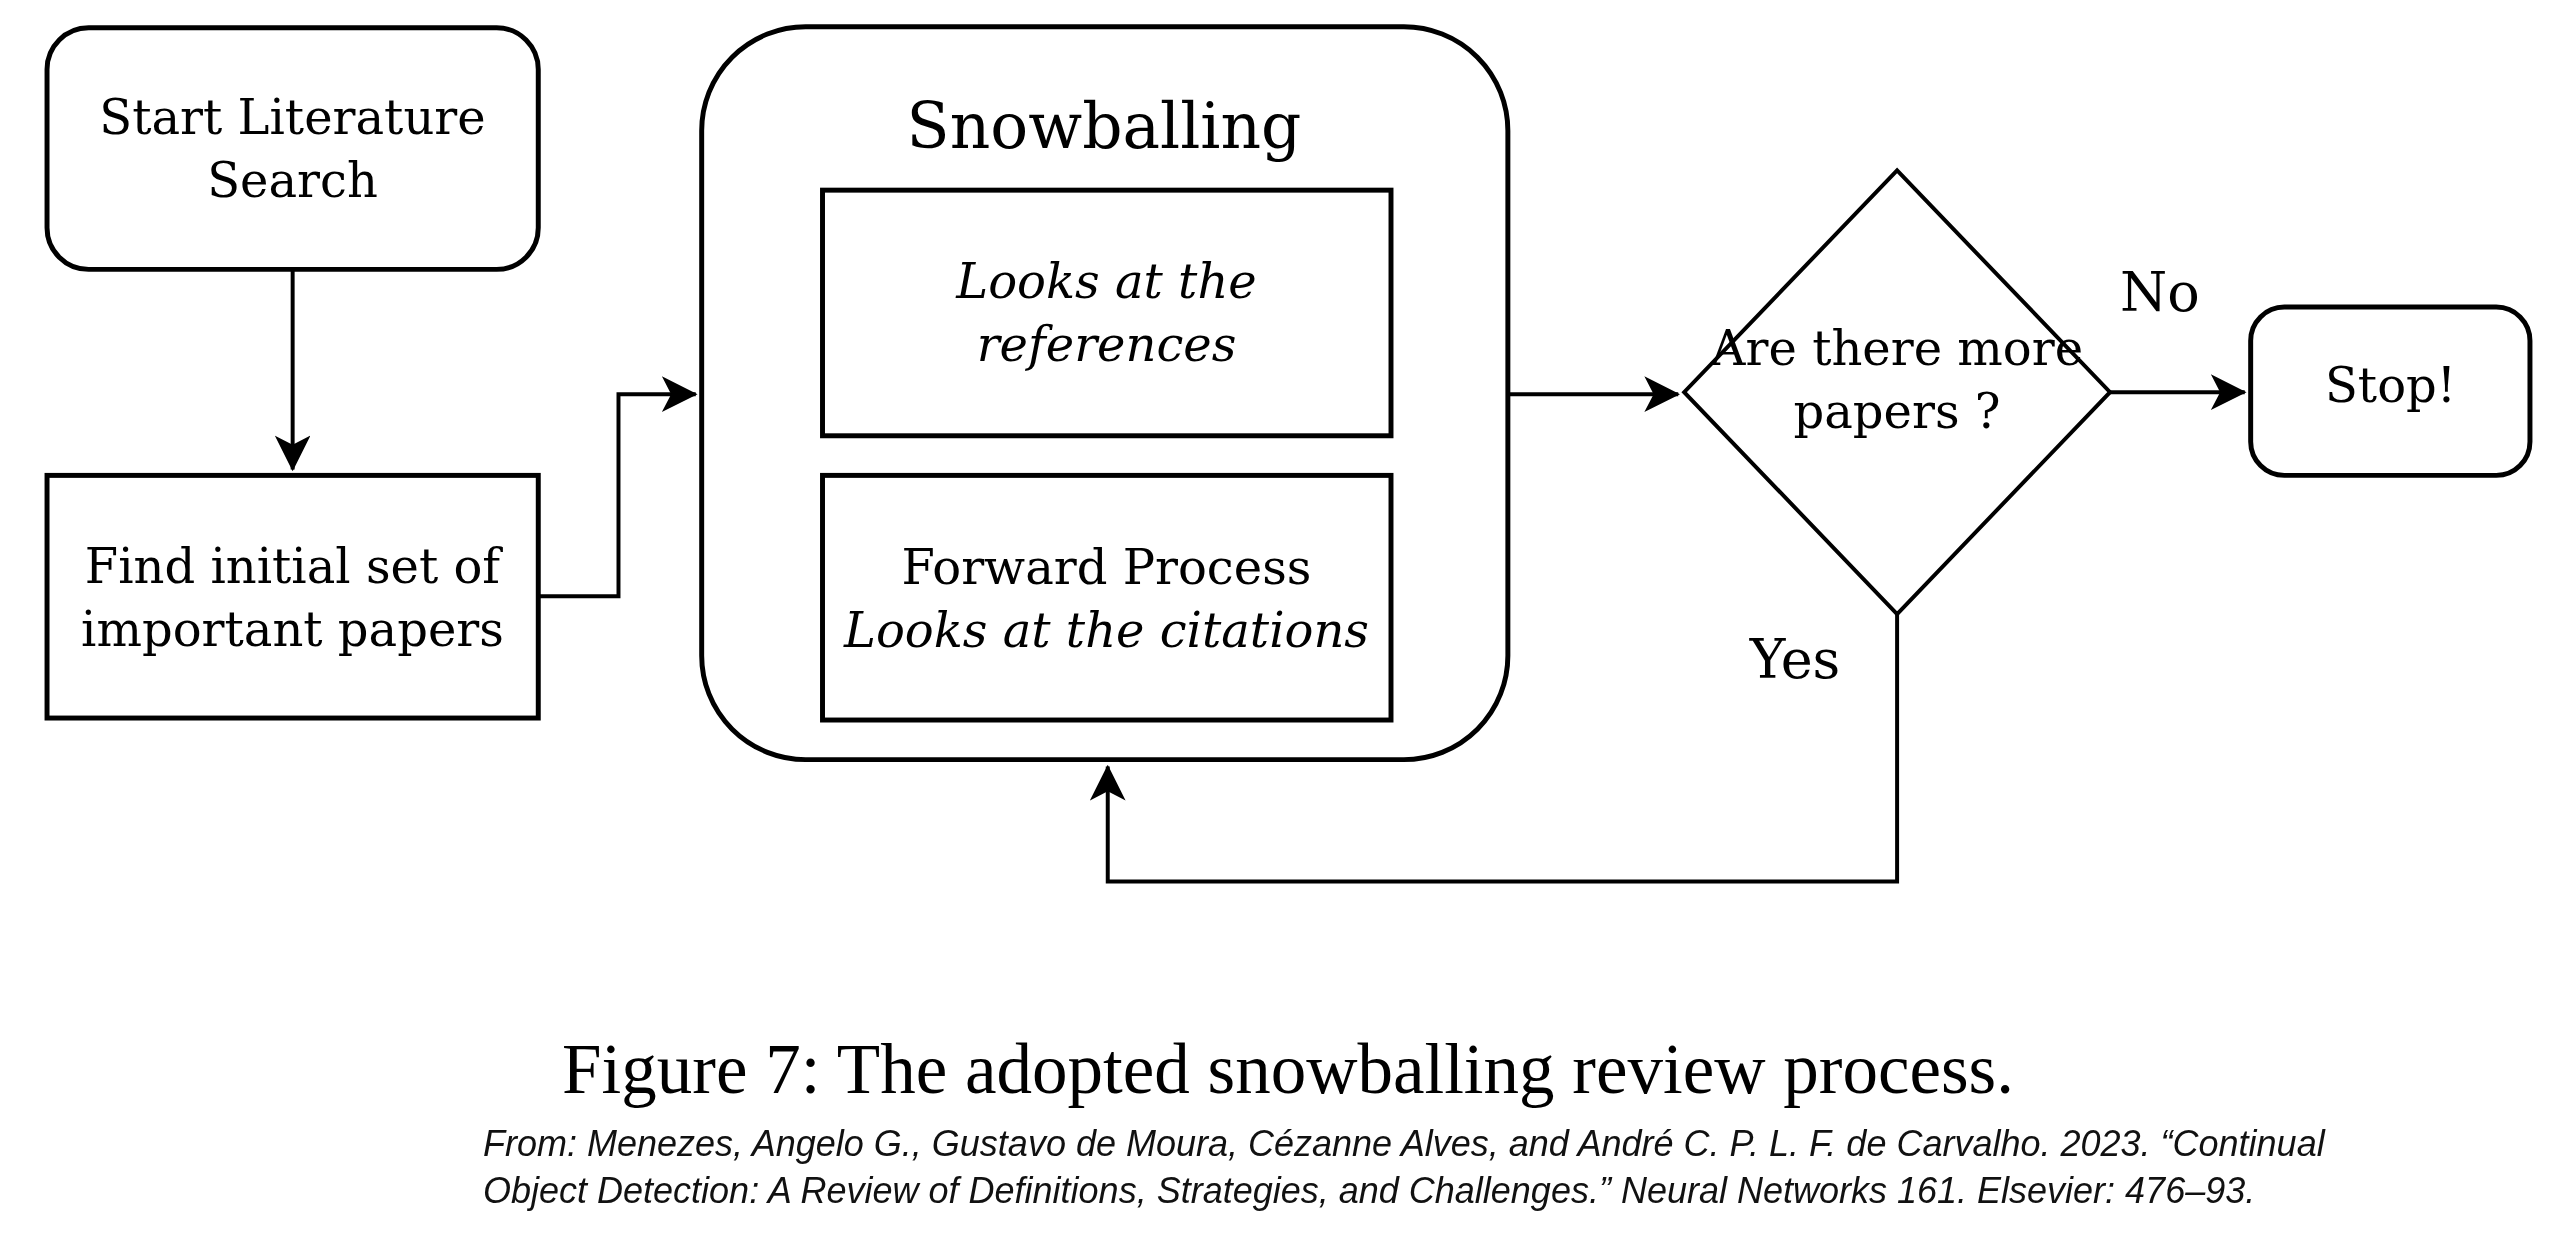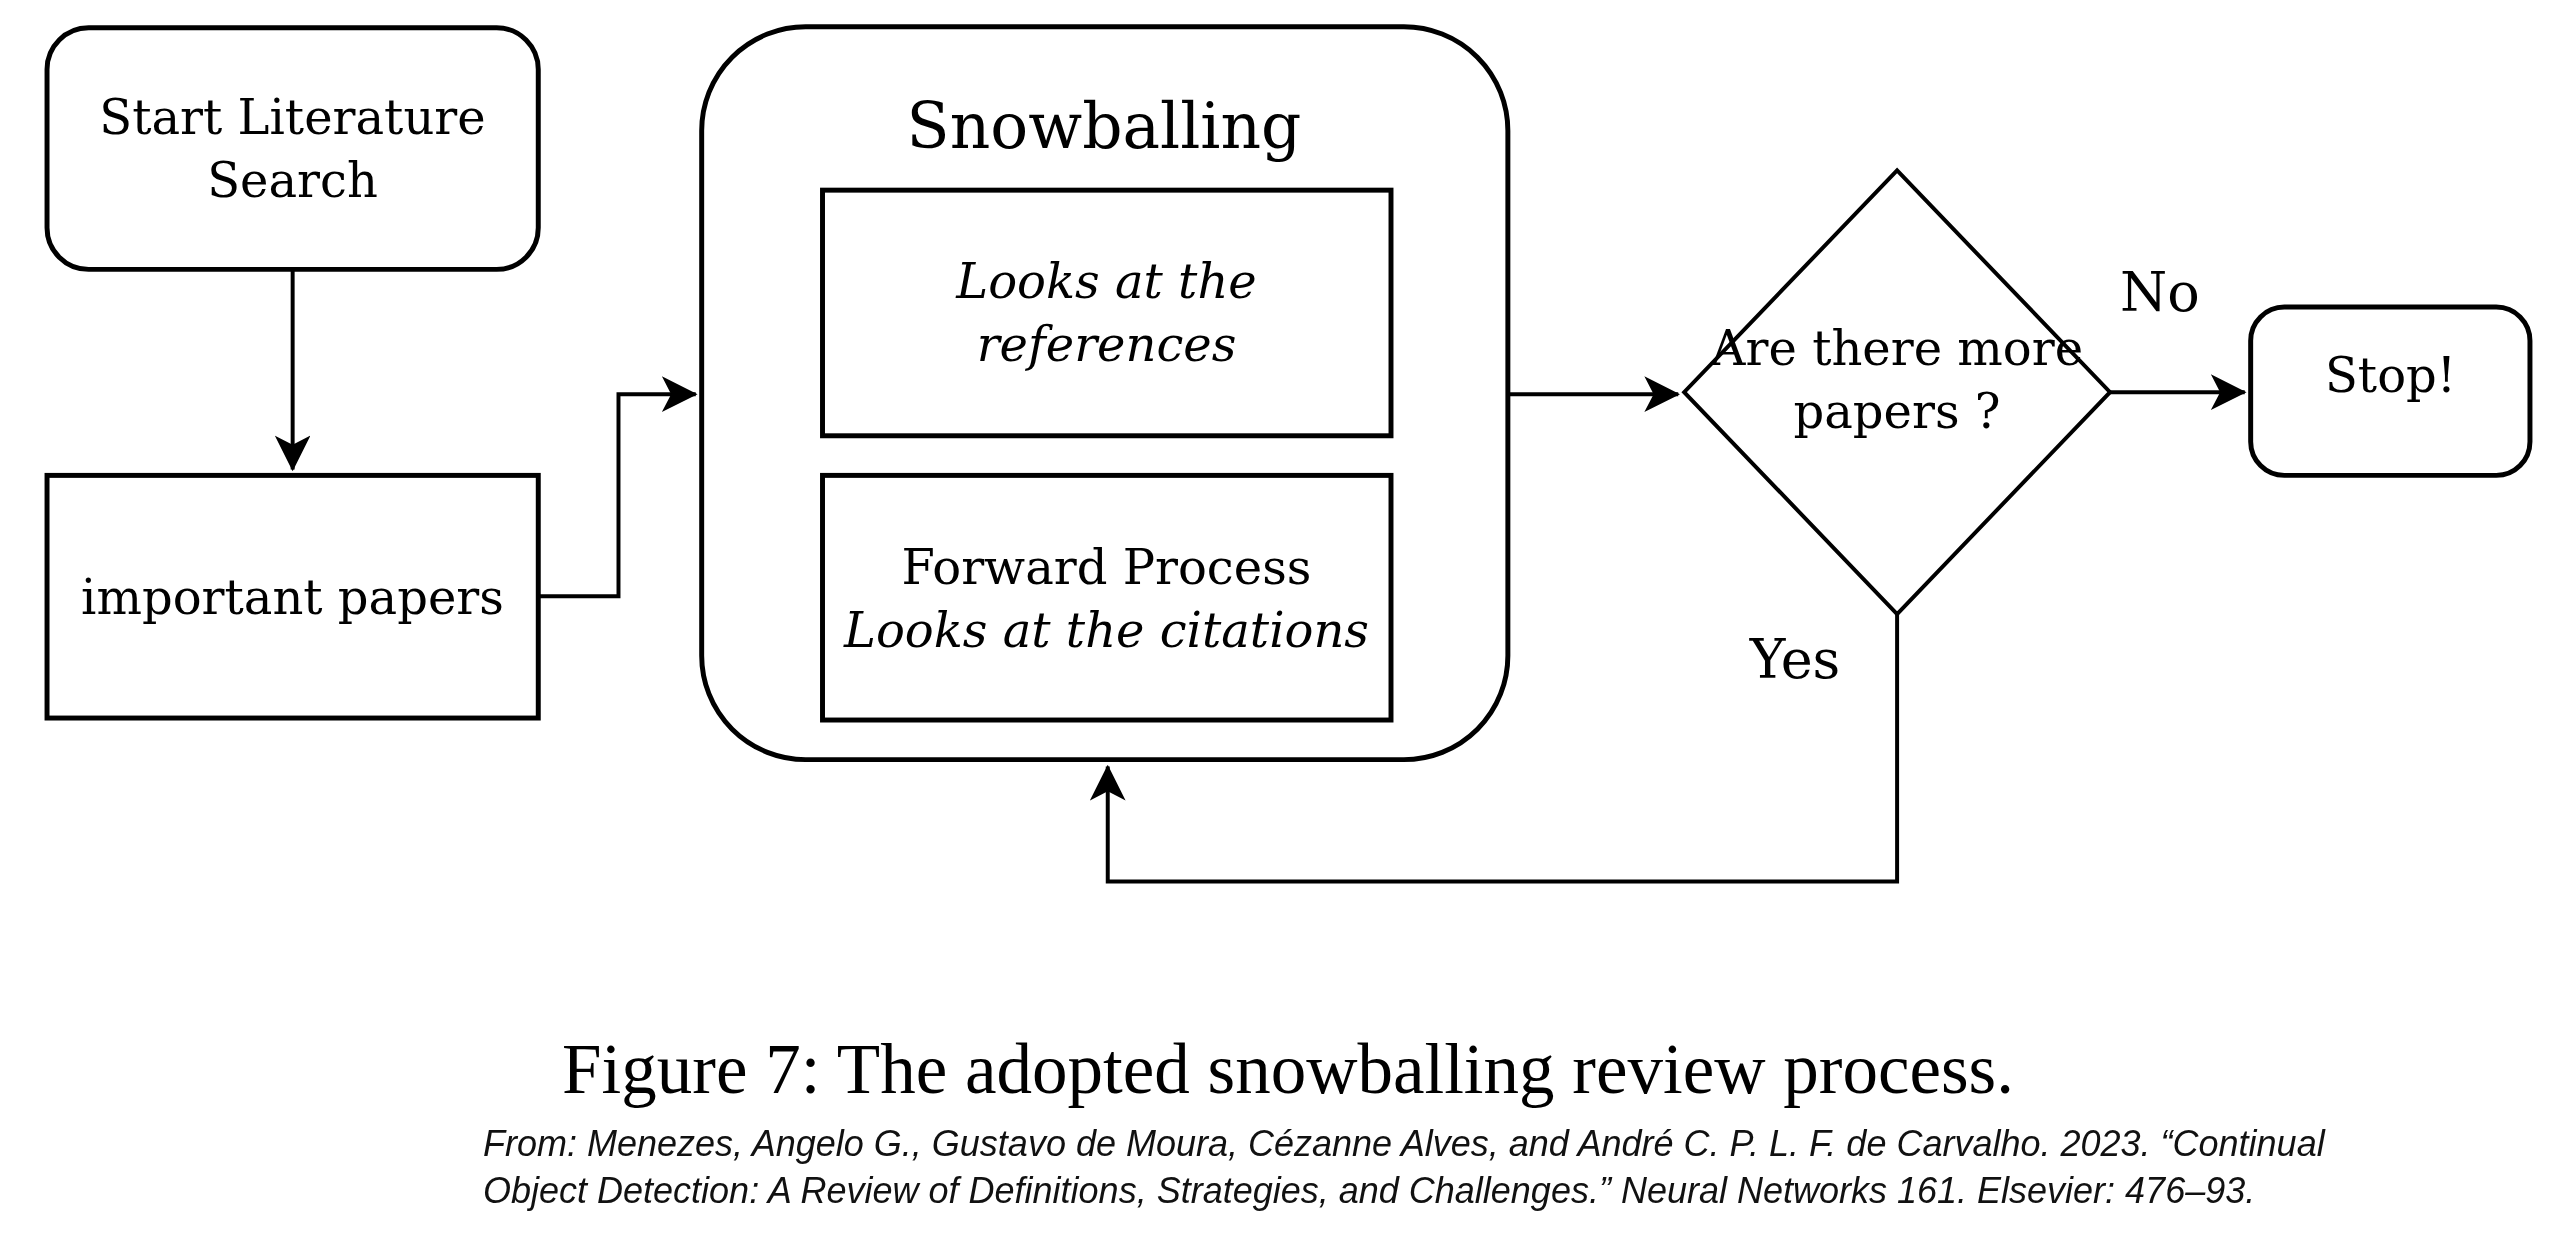--- a/index.html
+++ b/index.html
@@ -58,40 +58,41 @@
     <path d="M2130,396 L2266,396" fill="none" stroke="#000" stroke-width="4" marker-end="url(#arrow)"></path>
     <path d="M1915,620 L1915,890 L1118,890 L1118,774" fill="none" stroke="#000" stroke-width="4" marker-end="url(#arrow)"></path>
   </svg>
 
   <div class="label" style="left:47px;top:28px;width:491px;height:242px">
     <span>Start Literature</span>
     <span>Search</span>
   </div>
 
   <div class="label" style="left:47px;top:476px;width:491px;height:243px">
+    <span>Find initial set of</span>
     <span>important papers</span>
   </div>
 
   <div class="group-title" style="left:701px;top:91px;width:806px">Snowballing</div>
 
   <div class="label" style="left:822px;top:190px;width:569px;height:246px">
     <span class="em">Looks at the references</span>
   </div>
 
   <div class="label" style="left:822px;top:476px;width:569px;height:245px">
     <span>Forward Process</span>
     <span class="em">Looks at the citations</span>
   </div>
 
   <div class="label" style="left:1684px;top:158px;width:426px;height:444px">
     <span>Are there more</span>
     <span>papers ?</span>
   </div>
 
-  <div class="label" style="left:2251px;top:291px;width:279px;height:168px">
+  <div class="label" style="left:2251px;top:301px;width:279px;height:168px">
     <span>Stop!</span>
   </div>
 
   <div class="edge-label" style="left:2160px;top:293px">No</div>
   <div class="edge-label" style="left:1795px;top:660px">Yes</div>
 
   <div class="caption">Figure 7: The adopted snowballing review process.</div>
 
   <div class="attrib">
     <div>From: Menezes, Angelo G., Gustavo de Moura, Cézanne Alves, and André C. P. L. F. de Carvalho. 2023. “Continual</div>

